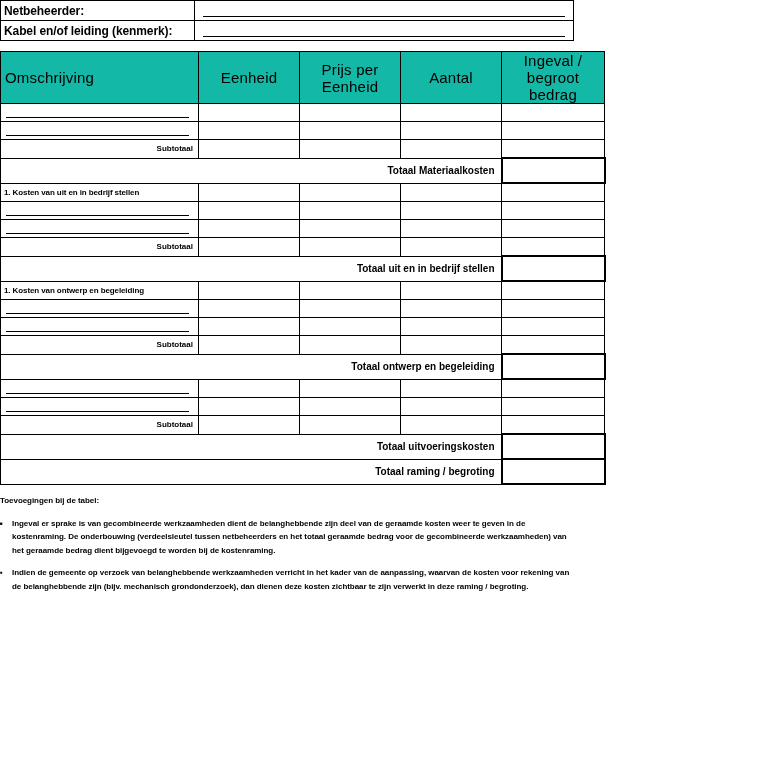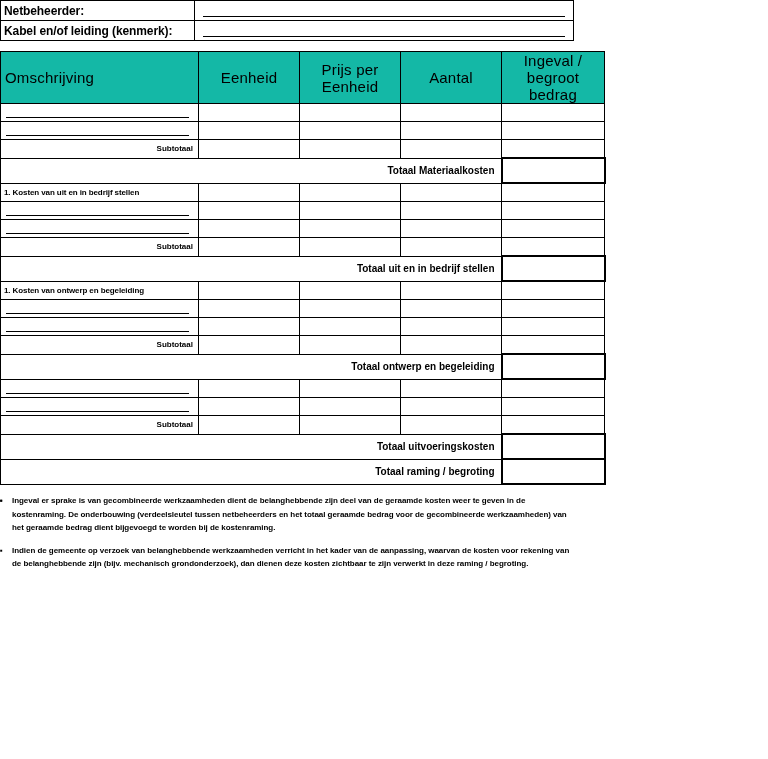--- a/index.html
+++ b/index.html
@@ -326,20 +326,21 @@
           <td class="c-amt total-value"></td>
         </tr>
         <tr class="total-row">
           <td class="total-label" colspan="4">Totaal raming / begroting</td>
           <td class="c-amt total-value"></td>
         </tr>
       </tbody>
   </table>
 
   <div class="notes">
+    <div class="notes-title">Toevoegingen bij de tabel:</div>
     <div id="notes-list">
         <div class="note"><span class="bullet">▪</span></div>
         <div class="note"><span class="bullet">▪</span><span>Ingeval  er sprake is van gecombineerde werkzaamheden dient de belanghebbende zijn deel van de geraamde kosten weer te geven in de kostenraming. De onderbouwing (verdeelsleutel  tussen netbeheerders en het totaal  geraamde bedrag voor de  gecombineerde werkzaamheden) van het geraamde bedrag dient bijgevoegd te worden bij de kostenraming.</span></div>
         <div class="note"><span class="bullet">▪</span><span>Indien de gemeente op verzoek van belanghebbende werkzaamheden verricht in het kader van de aanpassing, waarvan de kosten voor rekening van de belanghebbende zijn (bijv. mechanisch grondonderzoek), dan dienen deze kosten zichtbaar te zijn verwerkt in deze raming / begroting.</span></div>
       </div>
   </div>
 
 </div>
 
 </body></html>

